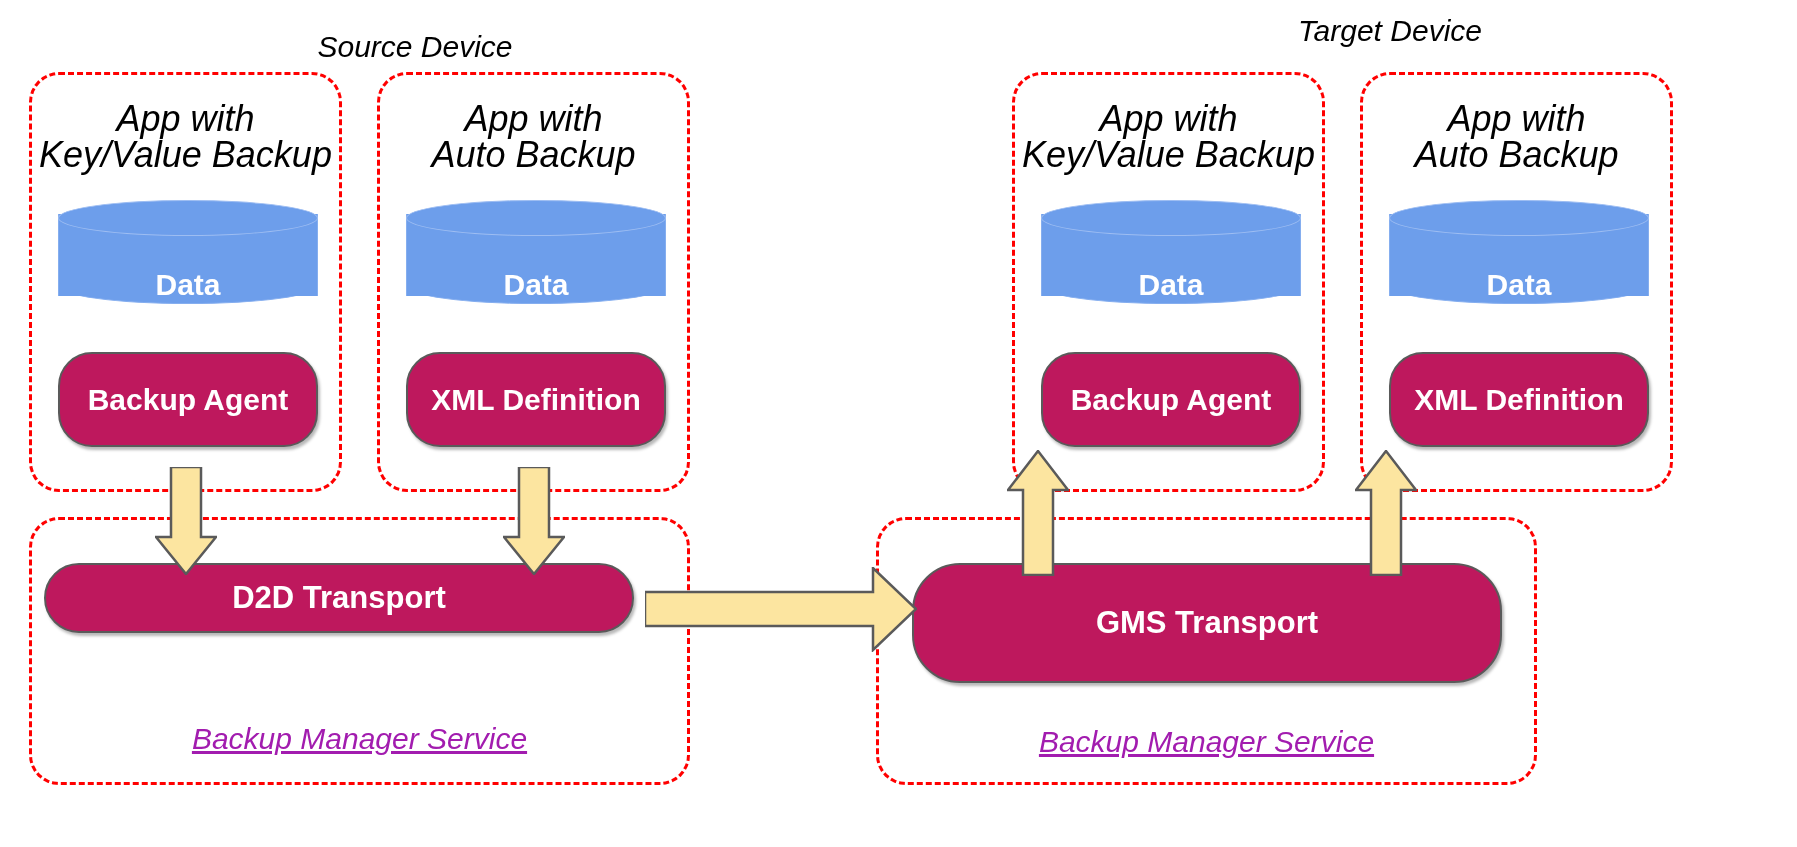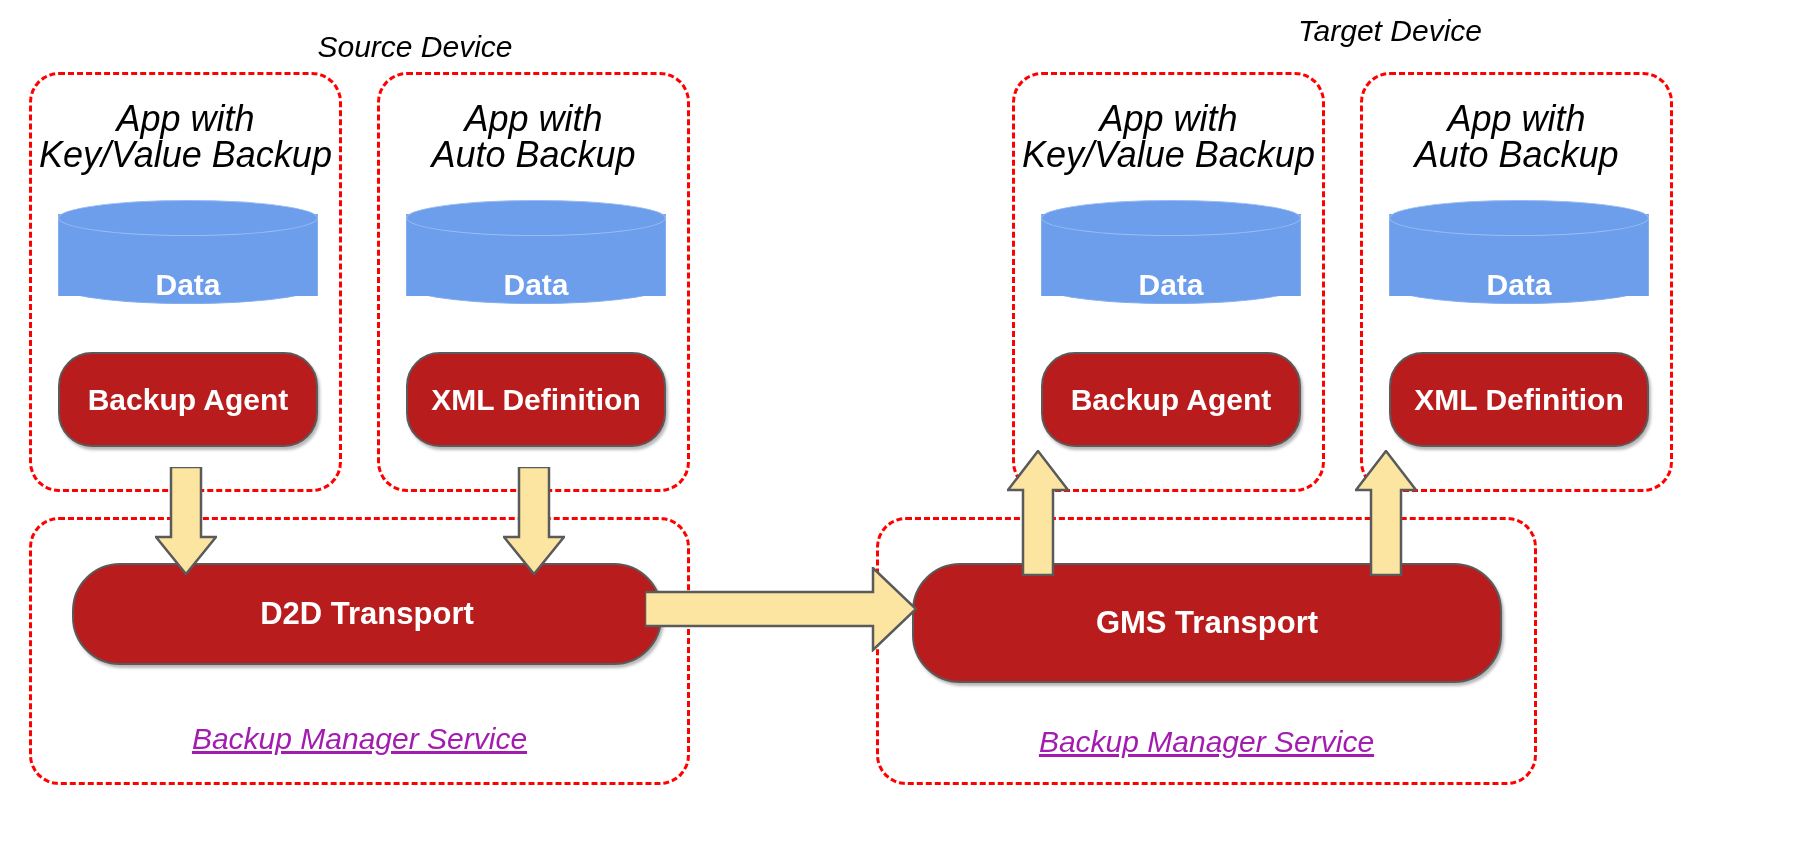--- a/index.html
+++ b/index.html
@@ -94,21 +94,21 @@
     position:absolute;left:0;top:40px;width:260px;
     text-align:center;
     font-weight:bold;font-size:30px;color:#ffffff;
     z-index:5;
     margin-top:28px;
   }
 
   
   .pill{
     position:absolute;
-    background:#b91c1c;
+    background:#be185d;
     border:2px solid #5A5A5A;
     border-radius:34px;
     box-sizing:border-box;
     display:flex;align-items:center;justify-content:center;
     color:#ffffff;
     font-weight:bold;
     font-size:30px;
     box-shadow:2px 3px 3px rgba(0,0,0,0.28);
     white-space:nowrap;
   }
@@ -183,21 +183,21 @@
       <div class="cyl-text">Data</div>
     </div>
 
     <div class="pill" style="left:26px;top:277px;width:260px;height:95px;">XML Definition</div>
   </div>
 
   <div class="bms-box" style="left:29px;top:517px;width:661px;height:268px;">
     <div class="bms-label">Backup Manager Service</div>
   </div>
 
-  <div class="pill transport" style="left:72px;top:563px;width:590px;height:102px;">D2D Transport</div>
+  <div class="pill transport" style="left:44px;top:563px;width:590px;height:70px;">D2D Transport</div>
 
   <div class="bms-box" style="left:876px;top:517px;width:661px;height:268px;">
   </div>
   <div class="bms-box" style="left:876px;top:517px;width:661px;height:268px;border:none;">
     <div class="bms-label">Backup Manager Service</div>
   </div>
 
   <div class="pill transport" style="left:912px;top:563px;width:590px;height:120px;">GMS Transport</div>
 
   <div class="arrow" style="left:155px;top:467px;">

